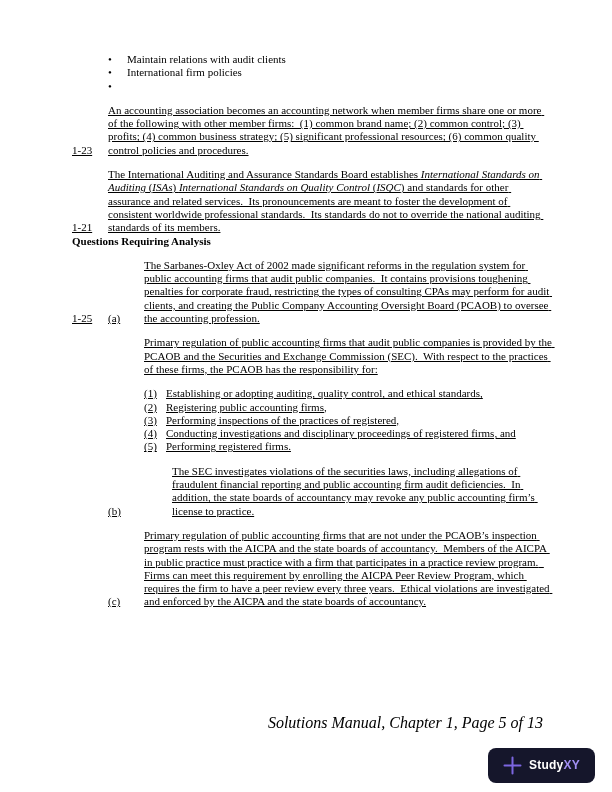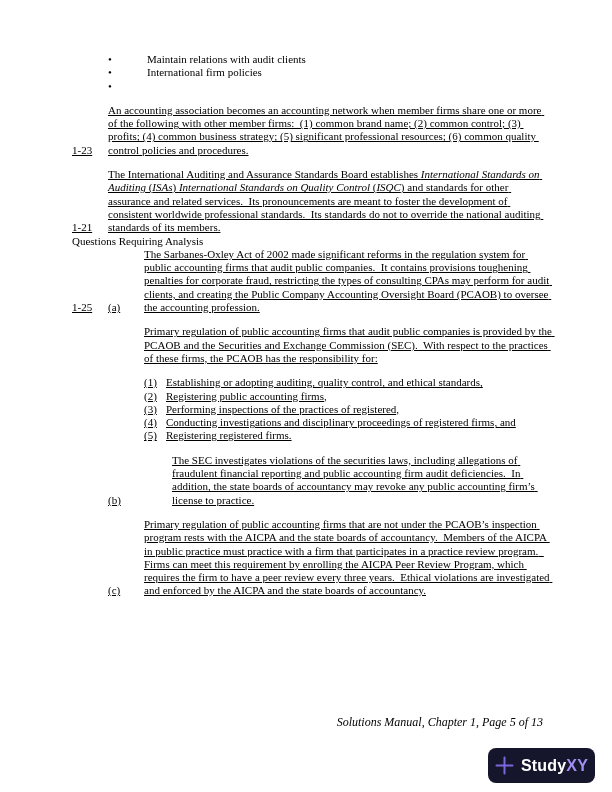--- a/index.html
+++ b/index.html
@@ -16,64 +16,65 @@
     overflow: hidden;
   }
   .content {
     position: absolute;
     left: 72px;
     top: 53px;
     width: 481px;
   }
   .block { margin-bottom: 11px; }
   .bullets { margin-left: 36px; }
-  .brow { display: flex; gap: 20px; }
+  .brow { display: flex; }
   .blt { width: 19px; flex: none; }
   .blt::before { content: "\2022"; }
   .qrow { display: flex; align-items: flex-end; text-decoration: underline; }
   .qnum { width: 36px; flex: none; }
   .letter { width: 36px; flex: none; }
   .body { flex: 1; min-width: 0; }
   .ptext { white-space: pre-wrap; }
   .it { font-style: italic; }
   .heading {
-    font-weight: normal;
+    font-weight: bold;
     font-size: 11px;
     line-height: 13.3px;
+    margin-bottom: 11px;
   }
   .sublist { margin-top: 11px; }
   .li { display: flex; }
   .linum { width: 22px; flex: none; }
   .litext { flex: 1; min-width: 0; white-space: pre-wrap; }
   .after-para { margin-top: 11px; margin-left: 28px; }
   .footer {
     position: absolute;
     top: 716px;
     right: 69px;
     font-style: italic;
-    font-size: 12px;
+    font-size: 16px;
     white-space: nowrap;
   }
   .logo-badge {
     position: absolute;
     left: 488px;
     top: 748px;
     width: 107px;
     height: 35px;
     background: #15162b;
     border-radius: 8px;
     display: flex;
     align-items: center;
     justify-content: center;
     gap: 7px;
   }
   .logo-text {
     font-family: "Liberation Sans", sans-serif;
     font-weight: 700;
-    font-size: 16px;
+    font-size: 12px;
     letter-spacing: 0.2px;
     white-space: nowrap;
   }
   .logo-first { color: #ffffff; }
   .logo-second { color: #a18ff2; }
   .plus-wrap { display: flex; align-items: center; }
 </style>
 </head>
 <body>
 
@@ -129,21 +130,21 @@
           <div class="li">
               <span class="linum">(3)</span>
               <span class="litext">Performing inspections of the practices of registered,</span>
             </div>
           <div class="li">
               <span class="linum">(4)</span>
               <span class="litext">Conducting investigations and disciplinary proceedings of registered firms, and</span>
             </div>
           <div class="li">
               <span class="linum">(5)</span>
-              <span class="litext">Registering registered firms.</span>
+              <span class="litext">Performing registered firms.</span>
             </div>
         </div>
         <div class="ptext after-para">The SEC investigates violations of the securities laws, including allegations of fraudulent financial reporting and public accounting firm audit deficiencies.  In addition, the state boards of accountancy may revoke any public accounting firm’s license to practice.</div>
       </div>
     </div>
 
     <div class="qrow block">
       <span class="qnum"></span>
       <span class="letter">(c)</span>
       <div class="body ptext">Primary regulation of public accounting firms that are not under the PCAOB’s inspection program rests with the AICPA and the state boards of accountancy.  Members of the AICPA in public practice must practice with a firm that participates in a practice review program.  Firms can meet this requirement by enrolling the AICPA Peer Review Program, which requires the firm to have a peer review every three years.  Ethical violations are investigated and enforced by the AICPA and the state boards of accountancy.</div>

